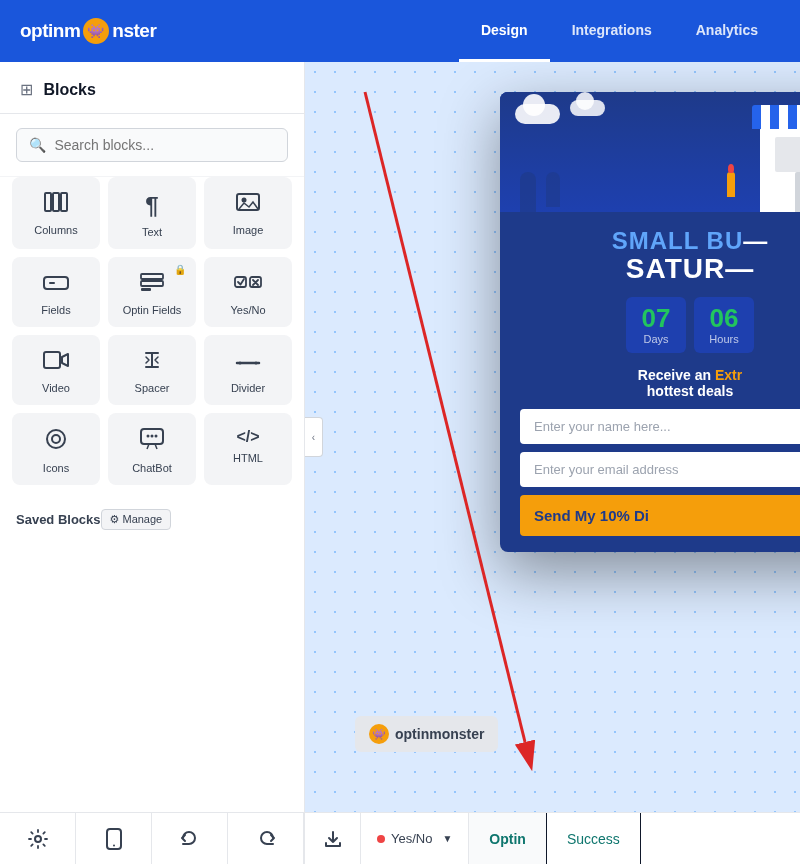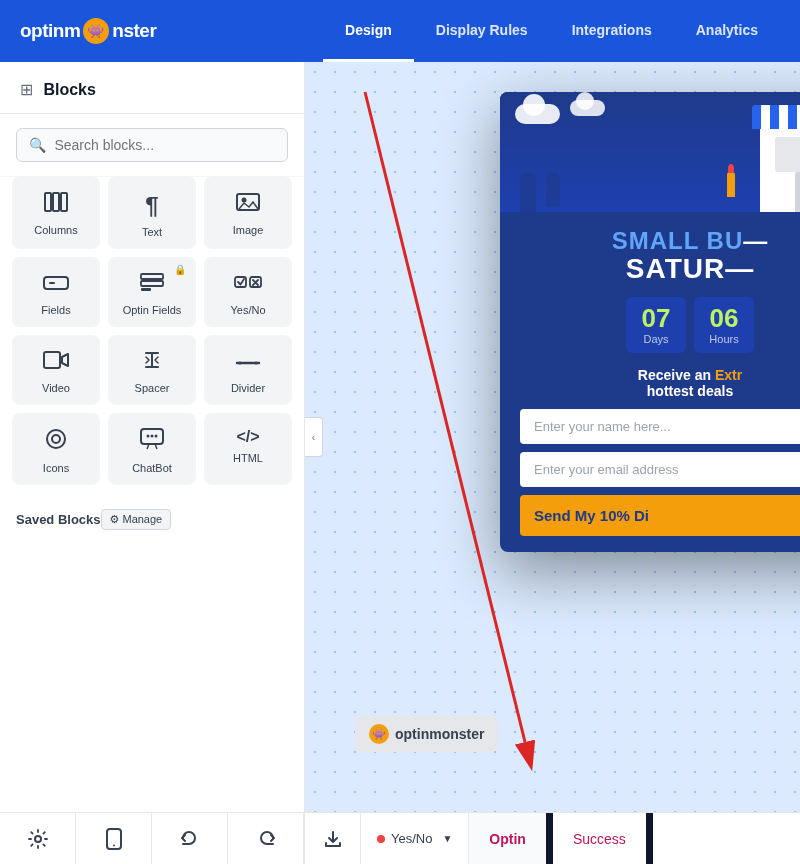--- a/index.html
+++ b/index.html
@@ -254,21 +254,21 @@
     .countdown-box {
       background: #1e40af;
       border-radius: 6px;
       padding: 8px 14px;
       text-align: center;
       min-width: 60px;
     }
     .countdown-num {
       font-size: 26px;
       font-weight: 700;
-      color: #bef264;
+      color: #22c55e;
       line-height: 1;
     }
     .countdown-label {
       font-size: 11px;
       color: rgba(255,255,255,0.7);
       margin-top: 2px;
     }
     .popup-desc {
       color: white;
       font-size: 14px;
@@ -384,22 +384,22 @@
       border-radius: 50%;
     }
     .bottom-tab {
       display: flex;
       align-items: center;
       padding: 0 20px;
       height: 100%;
       font-size: 14px;
       font-weight: 500;
       cursor: pointer;
-      border-right: 7px solid #0f172a;
-      color: #be185d;
+      border-right: 1px solid #0f172a;
+      color: #0f766e;
     }
     .bottom-tab.active {
       background: #f9fafb;
       font-weight: 600;
     }
     .chevron-down { font-size: 10px; margin-left: 4px; }
   </style>
 </head>
 <body>
 
@@ -407,23 +407,20 @@
   <div class="logo">
     <span style="color:white;font-weight:800;font-size:19px;letter-spacing:-0.5px">optinm</span>
       <span class="logo-monster" style="background:#f59e0b;border-radius:50%;display:inline-flex;align-items:center;justify-content:center;width:26px;height:26px;margin:0 1px">
         <span style="font-size:14px">👾</span>
       </span>
       <span style="color:white;font-weight:800;font-size:19px;letter-spacing:-0.5px">nster</span>
   </div>
   <div class="nav-tabs">
     <div class="nav-tab active">
       <span>Design</span>
-    </div>
-    <div class="nav-tab">
-      <span>Display Rules</span>
     </div>
     <div class="nav-tab">
       <span>Integrations</span>
     </div>
     <div class="nav-tab">
       <span>Analytics</span>
     </div>
   </div>
 </nav>
 

